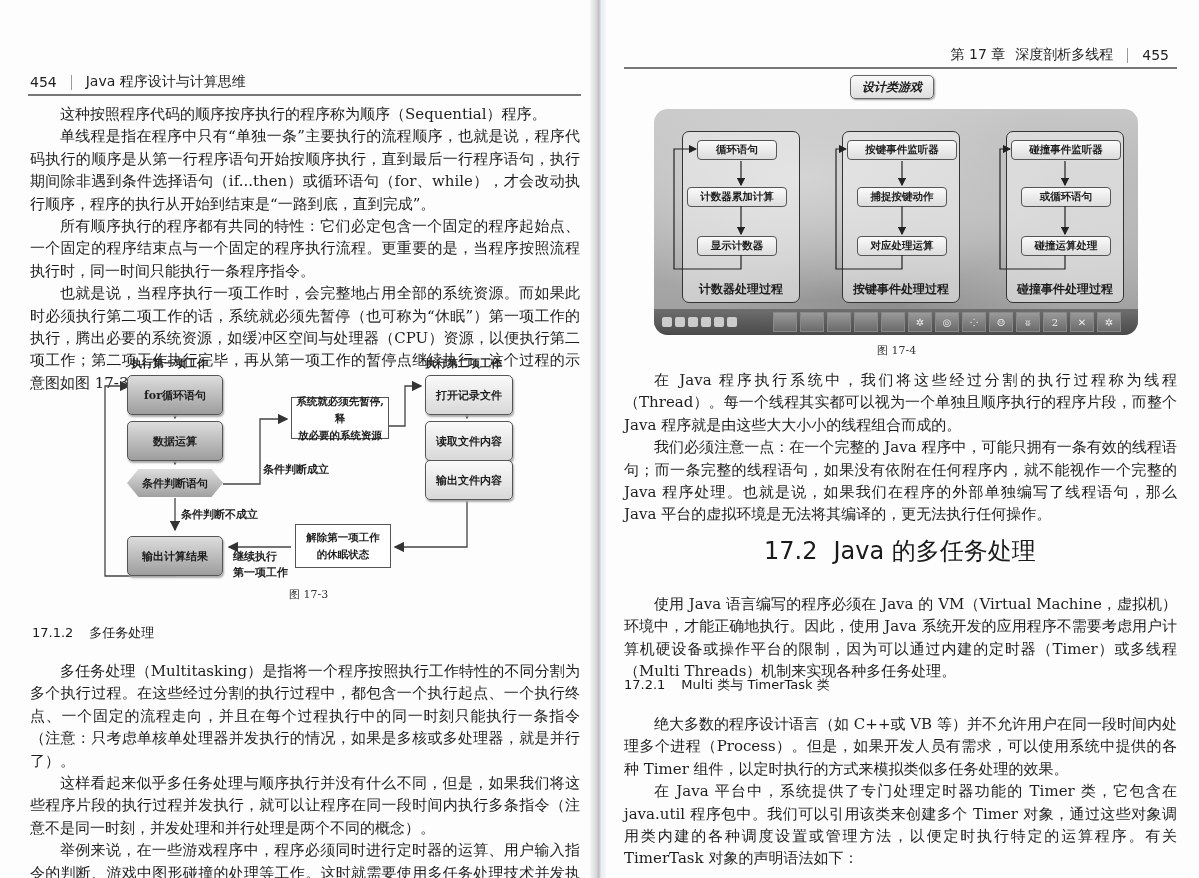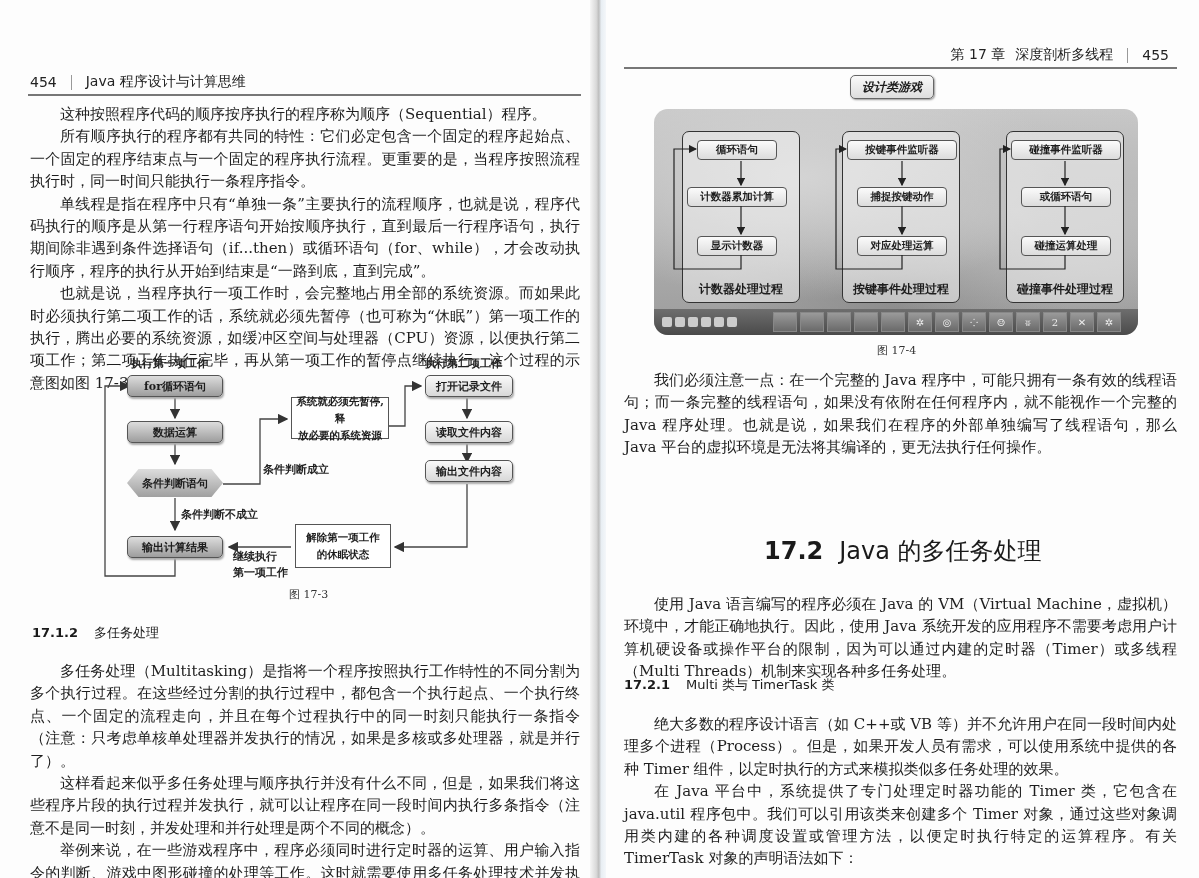--- a/index.html
+++ b/index.html
@@ -21,28 +21,28 @@
   .page-left .header-rule { left: 28px; width: 553px; }
   .page-right .header-rule { left: 18px; width: 553px; }
 
   .text { position: absolute; font-size: 15px; line-height: 22.4px; text-align: justify; color: #1e1e1e; }
   .page-left .text { left: 30px; width: 550px; }
   .page-right .text { left: 18px; width: 553px; }
   .text p { text-indent: 2em; }
 
   .h2 { position: absolute; font-family: "DejaVu Sans", "Liberation Sans", sans-serif; font-size: 13px; color: #1a1a1a; }
   .h1 { position: absolute; font-family: "DejaVu Sans", "Liberation Sans", sans-serif; font-size: 24px; color: #1a1a1a; }
-  .h2 .num, .h1 .num { margin-right: 16px; font-weight: bold; }
+  .h2 .num, .h1 .num { margin-right: 16px; }
 
   .caption { position: absolute; font-size: 11px; color: #333; }
 
   
   .fig3 { position: absolute; left: 95px; top: 325px; width: 440px; height: 230px; }
   .fig3 .lbl { position: absolute; font-size: 11px; font-weight: bold; color: #222; white-space: nowrap; }
-  .fig3 .box { position: absolute; height: 22px; border: 1px solid #555; border-radius: 5px;
+  .fig3 .box { position: absolute; height: 40px; border: 1px solid #555; border-radius: 5px;
      font-size: 11px; font-weight: bold; display: flex; align-items: center; justify-content: center;
      box-shadow: 1px 2px 2px #aaa; }
   .fig3 .dark { background: linear-gradient(#ddd, #9d9d9d); }
   .fig3 .light { background: linear-gradient(#fafafa, #d8d8d8); }
   .fig3 .doc { position: absolute; border: 1px solid #555; background: #fff; font-size: 10.5px; font-weight: bold;
      display: flex; align-items: center; justify-content: center; text-align: center; line-height: 17px; }
   .fig3 .hex { position: absolute; height: 28px; background: linear-gradient(#ddd, #a0a0a0);
      clip-path: polygon(12% 0, 88% 0, 100% 50%, 88% 100%, 12% 100%, 0 50%);
      font-size: 11px; font-weight: bold; display: flex; align-items: center; justify-content: center; }
   .fig3 svg { position: absolute; left: 0; top: 0; }
@@ -78,22 +78,22 @@
 <div class="page page-left">
   <div class="header">
     <span>454</span>
     <span class="sep"></span>
     <span>Java 程序设计与计算思维</span>
   </div>
   <div class="header-rule"></div>
 
   <div class="text" style="top:76px;">
     <p>这种按照程序代码的顺序按序执行的程序称为顺序（Sequential）程序。</p>
+    <p>单线程是指在程序中只有“单独一条”主要执行的流程顺序，也就是说，程序代码执行的顺序是从第一行程序语句开始按顺序执行，直到最后一行程序语句，执行期间除非遇到条件选择语句（if...then）或循环语句（for、while），才会改动执行顺序，程序的执行从开始到结束是“一路到底，直到完成”。</p>
     <p>所有顺序执行的程序都有共同的特性：它们必定包含一个固定的程序起始点、一个固定的程序结束点与一个固定的程序执行流程。更重要的是，当程序按照流程执行时，同一时间只能执行一条程序指令。</p>
-    <p>单线程是指在程序中只有“单独一条”主要执行的流程顺序，也就是说，程序代码执行的顺序是从第一行程序语句开始按顺序执行，直到最后一行程序语句，执行期间除非遇到条件选择语句（if...then）或循环语句（for、while），才会改动执行顺序，程序的执行从开始到结束是“一路到底，直到完成”。</p>
     <p>也就是说，当程序执行一项工作时，会完整地占用全部的系统资源。而如果此时必须执行第二项工作的话，系统就必须先暂停（也可称为“休眠”）第一项工作的执行，腾出必要的系统资源，如缓冲区空间与处理器（CPU）资源，以便执行第二项工作；第二项工作执行完毕，再从第一项工作的暂停点继续执行。这个过程的示意图如图 17-3 所示。</p>
   </div>
 
   <div class="fig3">
     <svg width="440" height="230">
       <defs>
         <marker id="ar" markerWidth="8" markerHeight="8" refX="7" refY="4" orient="auto">
           <path d="M0,0 L8,4 L0,8 z" fill="#333"></path>
         </marker>
       </defs>
@@ -156,20 +156,21 @@
   <div class="header">
     <span>第 17 章</span>
     <span style="display:inline-block;width:10px;"></span>
     <span>深度剖析多线程</span>
     <span class="sep"></span>
     <span>455</span>
   </div>
   <div class="header-rule"></div>
 
   <div class="text" style="top:369px;">
+    <p>在 Java 程序执行系统中，我们将这些经过分割的执行过程称为线程（Thread）。每一个线程其实都可以视为一个单独且顺序执行的程序片段，而整个 Java 程序就是由这些大大小小的线程组合而成的。</p>
     <p>我们必须注意一点：在一个完整的 Java 程序中，可能只拥有一条有效的线程语句；而一条完整的线程语句，如果没有依附在任何程序内，就不能视作一个完整的 Java 程序处理。也就是说，如果我们在程序的外部单独编写了线程语句，那么 Java 平台的虚拟环境是无法将其编译的，更无法执行任何操作。</p>
   </div>
 
   <div class="h1" style="left:158px; top:535px;">
     <span class="num">17.2</span><span>Java 的多任务处理</span>
   </div>
 
   <div class="text" style="top:593px;">
     <p>使用 Java 语言编写的程序必须在 Java 的 VM（Virtual Machine，虚拟机）环境中，才能正确地执行。因此，使用 Java 系统开发的应用程序不需要考虑用户计算机硬设备或操作平台的限制，因为可以通过内建的定时器（Timer）或多线程（Multi Threads）机制来实现各种多任务处理。</p>
   </div>

